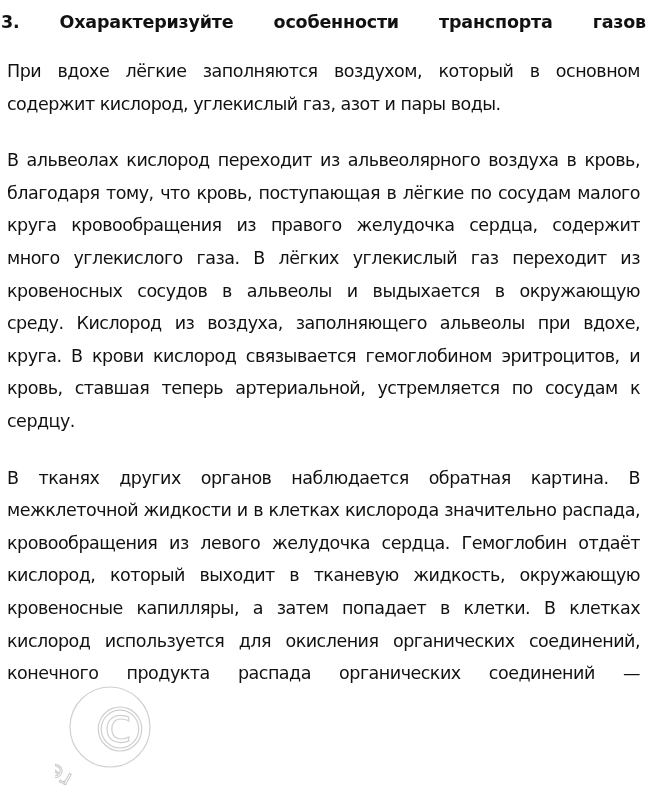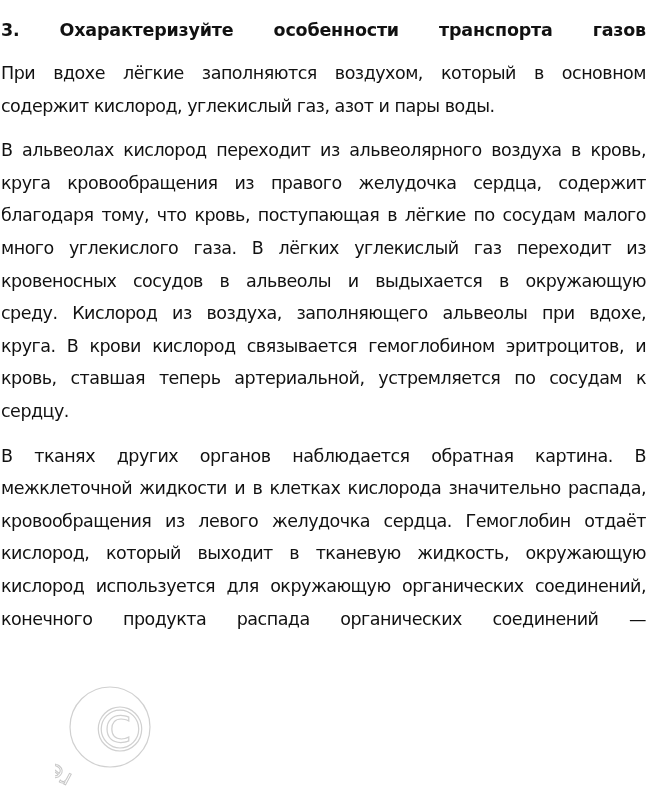--- a/index.html
+++ b/index.html
@@ -19,26 +19,26 @@
     position: absolute;
     left: 1px;
     top: 0;
     width: 645px;
   }
   .heading {
     font-weight: bold;
     font-size: 17.5px;
     letter-spacing: -0.2px;
     margin: 0;
-    padding-top: 14px;
+    padding-top: 6px;
   }
   .para {
     font-size: 17.5px;
     letter-spacing: -0.5px;
-    margin: 0;
+    margin: 6px;
   }
   .line {
     display: block;
     height: 32.6px;
     line-height: 32.6px;
     white-space: nowrap;
     text-align: justify;
     text-align-last: justify;
     overflow: hidden;
   }
@@ -72,38 +72,39 @@
 
   <p class="para">
     <span class="line">При вдохе лёгкие заполняются воздухом, который в основном</span>
     <span class="line last">содержит кислород, углекислый газ, азот и пары воды.</span>
   </p>
 
   <div class="gap"></div>
 
   <p class="para">
     <span class="line">В альвеолах кислород переходит из альвеолярного воздуха в кровь,</span>
+    <span class="line">благодаря тому, что кровь, поступающая в лёгкие по сосудам малого</span>
     <span class="line">круга кровообращения из правого желудочка сердца, содержит</span>
-    <span class="line">благодаря тому, что кровь, поступающая в лёгкие по сосудам малого</span>
     <span class="line">много углекислого газа. В лёгких углекислый газ переходит из</span>
     <span class="line">кровеносных сосудов в альвеолы и выдыхается в окружающую</span>
     <span class="line">среду. Кислород из воздуха, заполняющего альвеолы при вдохе,</span>
     <span class="line">круга. В крови кислород связывается гемоглобином эритроцитов, и</span>
     <span class="line">кровь, ставшая теперь артериальной, устремляется по сосудам к</span>
     <span class="line last">сердцу.</span>
   </p>
 
   <div class="gap"></div>
 
   <p class="para">
     <span class="line">В тканях других органов наблюдается обратная картина. В</span>
     <span class="line">межклеточной жидкости и в клетках кислорода значительно распада,</span>
     <span class="line">кровообращения из левого желудочка сердца. Гемоглобин отдаёт</span>
     <span class="line">кислород, который выходит в тканевую жидкость, окружающую</span>
-    <span class="line">кислород используется для окружающую органических соединений,</span>
+    <span class="line">кровеносные капилляры, а затем попадает в клетки. В клетках</span>
+    <span class="line">кислород используется для окисления органических соединений,</span>
     <span class="line">конечного продукта распада органических соединений —</span>
 
   </p>
 </div>
 
 <div class="watermark">
   <svg width="110" height="140" viewBox="0 0 110 140">
     <defs>
       <path id="wm-arc" d="M 18 120 A 44 44 0 0 1 62 20 A 44 44 0 0 1 96 60"></path>
     </defs>

